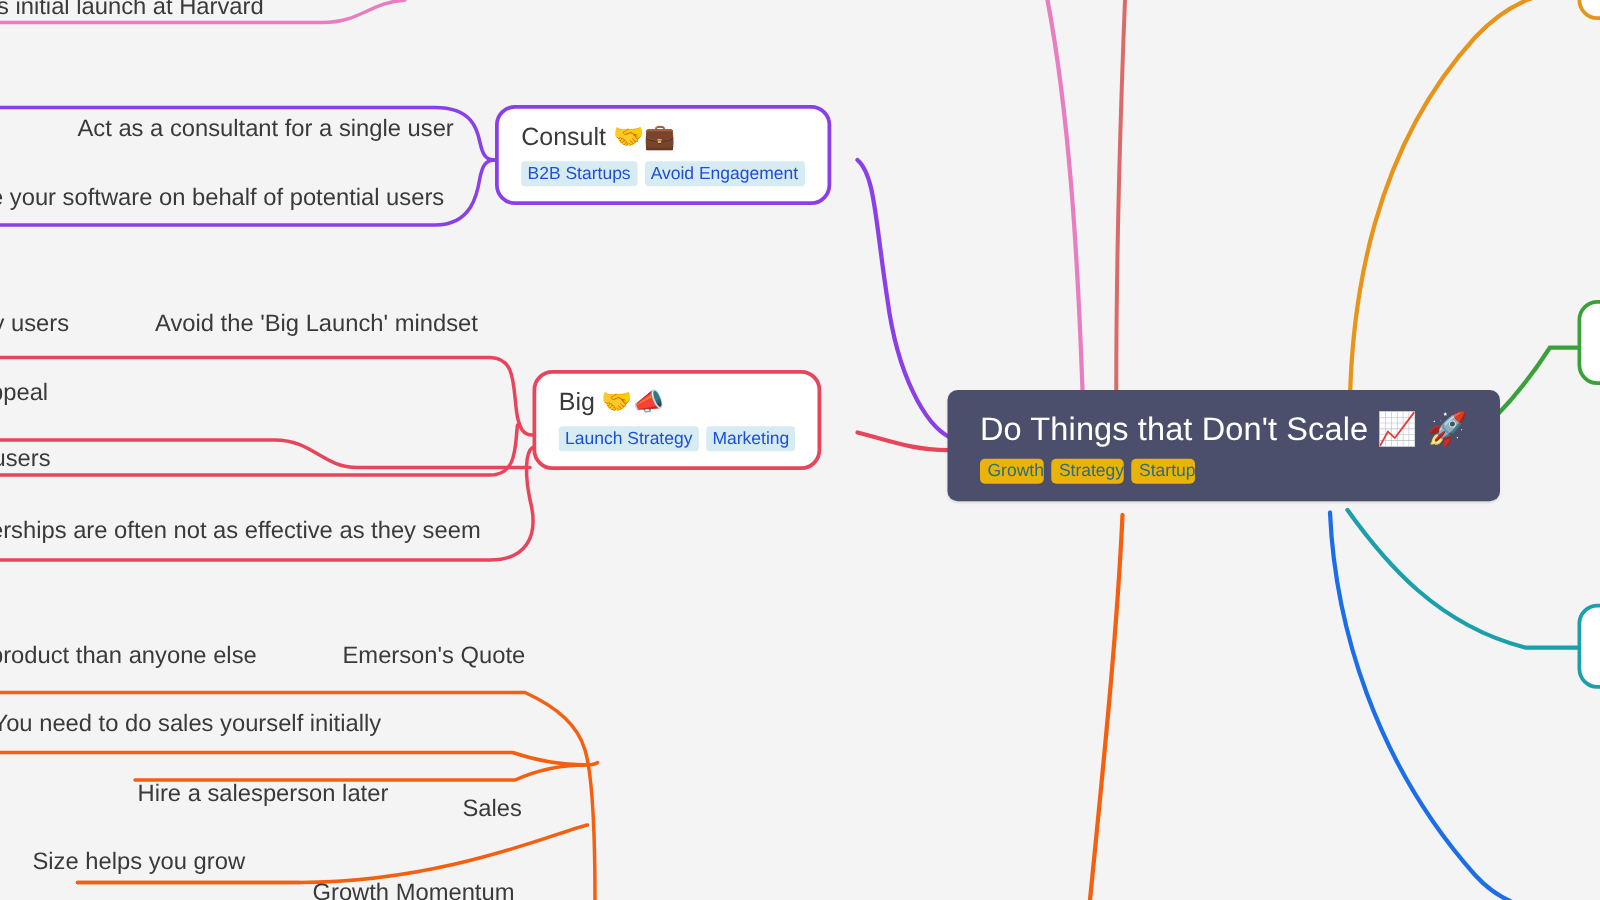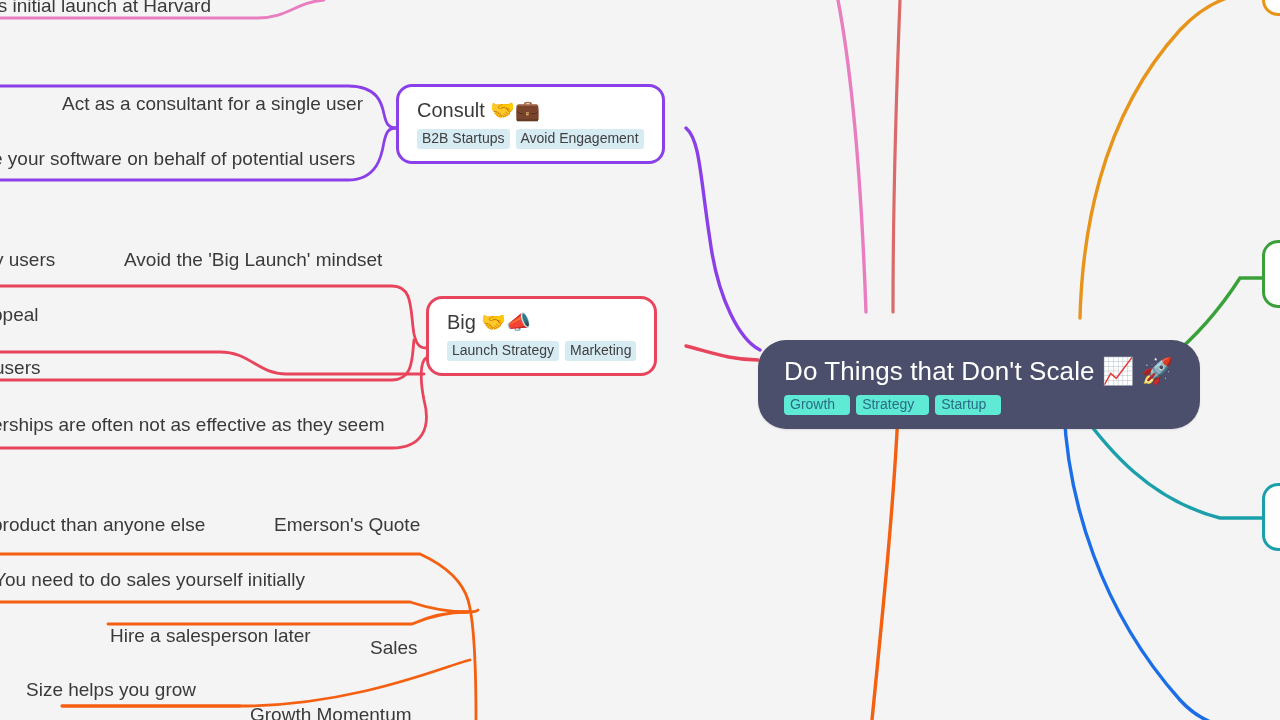--- a/index.html
+++ b/index.html
@@ -19,45 +19,44 @@
     position: absolute; left: 0; top: 0;
     width: 1280px; height: 720px;
     pointer-events: none;
   }
 
   
   .root-node {
     position: absolute;
     box-sizing: border-box;
     background: #4b4f6b;
-    border-radius: 28px;
+    border-radius: 8px;
     padding: 16px 26px 14px 26px;
     z-index: 30;
     box-shadow: 0 1px 2px rgba(0,0,0,0.10);
-    margin-top: 28px;
   }
   .root-title {
     color: #ffffff;
     font-size: 26px;
     line-height: 30px;
     white-space: nowrap;
     font-weight: 400;
     letter-spacing: 0.1px;
   }
   .root-tags {
     margin-top: 9px;
     display: flex;
     gap: 6px;
     white-space: nowrap;
   }
   .root-tags .tag {
-    background: #5eead4;
+    background: #eab308;
     color: #2b6d85;
     border-radius: 4px;
-    padding: 1px 15px 2px 6px;
+    padding: 1px 0 2px 6px;
     font-size: 14px;
     line-height: 17px;
   }
 
   
   .box-node {
     position: absolute;
     box-sizing: border-box;
     background: #ffffff;
     border: 3px solid #1d4ed8;
@@ -72,21 +71,21 @@
     white-space: nowrap;
   }
   .box-tags {
     margin-top: 7px;
     display: flex;
     gap: 6px;
     white-space: nowrap;
   }
   .box-tags .tag {
     background: #d7ebf3;
-    color: #404040;
+    color: #1d4ed8;
     border-radius: 3px;
     padding: 1px 5px 2px 5px;
     font-size: 14px;
     line-height: 17px;
   }
 
   
   .leaf-node {
     position: absolute;
     z-index: 20;

